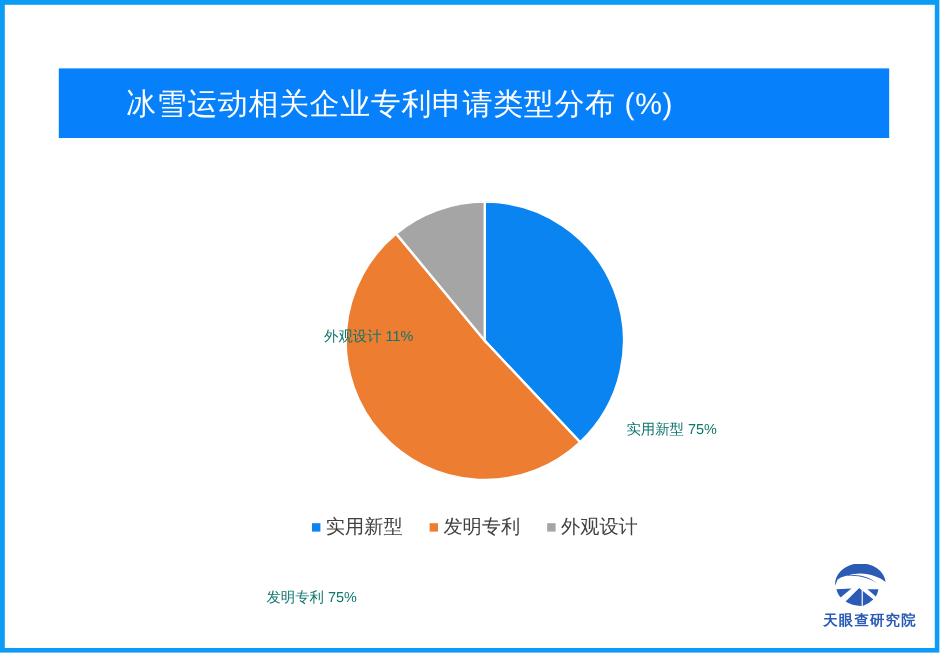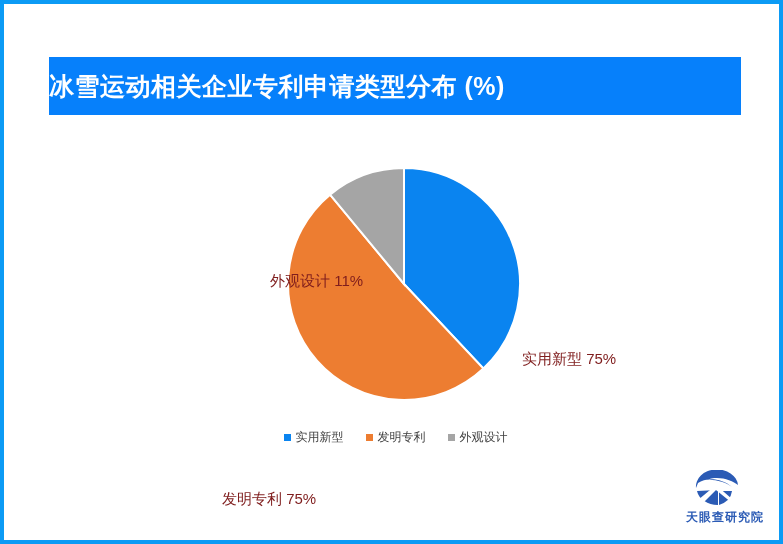--- a/index.html
+++ b/index.html
@@ -28,22 +28,23 @@
     top: 53px;
     width: 692px;
     height: 58px;
     background: #0680fb;
     display: flex;
     align-items: center;
   }
   #title-text {
     color: #ffffff;
     font-size: 25px;
-    font-weight: bold;
+    font-weight: normal;
     letter-spacing: 0.5px;
+    margin-left: 56px;
     white-space: nowrap;
   }
   
   #chart-area {
     position: absolute;
     left: 0;
     top: 120px;
     width: 783px;
     height: 340px;
   }
@@ -52,22 +53,22 @@
     left: 284px;
     top: 44px;
     width: 232px;
     height: 232px;
   }
   #pie-svg {
     display: block;
   }
   .slice-label {
     position: absolute;
-    font-size: 15px;
-    color: #7f1d1d;
+    font-size: 12px;
+    color: #0f766e;
     white-space: nowrap;
   }
   #label-utility {
     left: 518px;
     top: 226px;
   }
   #label-invention {
     left: 218px;
     top: 366px;
   }
@@ -90,21 +91,21 @@
     display: flex;
     align-items: center;
     gap: 5px;
   }
   .legend-swatch {
     width: 7px;
     height: 7px;
     display: inline-block;
   }
   .legend-label {
-    font-size: 12px;
+    font-size: 16px;
     color: #404040;
     white-space: nowrap;
   }
   
   #source-note {
     position: absolute;
     left: 44px;
     top: 489px;
     font-size: 14px;
     color: #1a1a1a;

